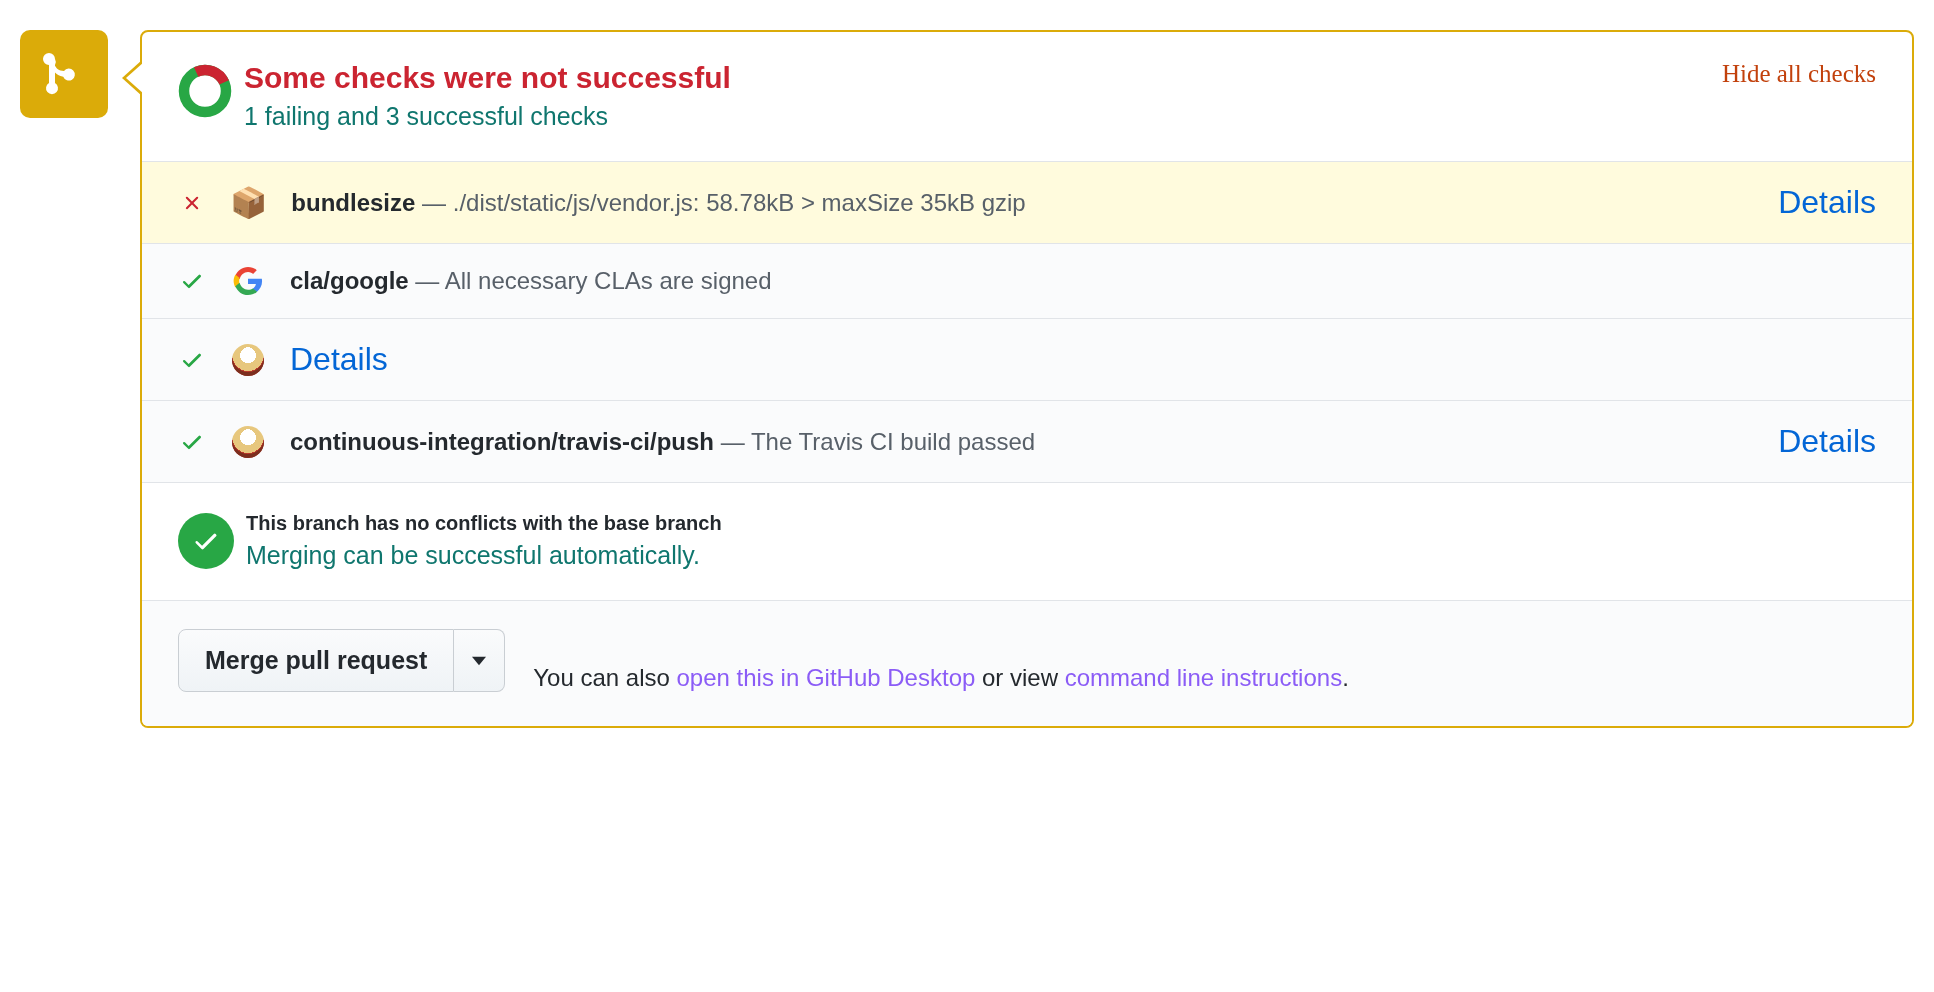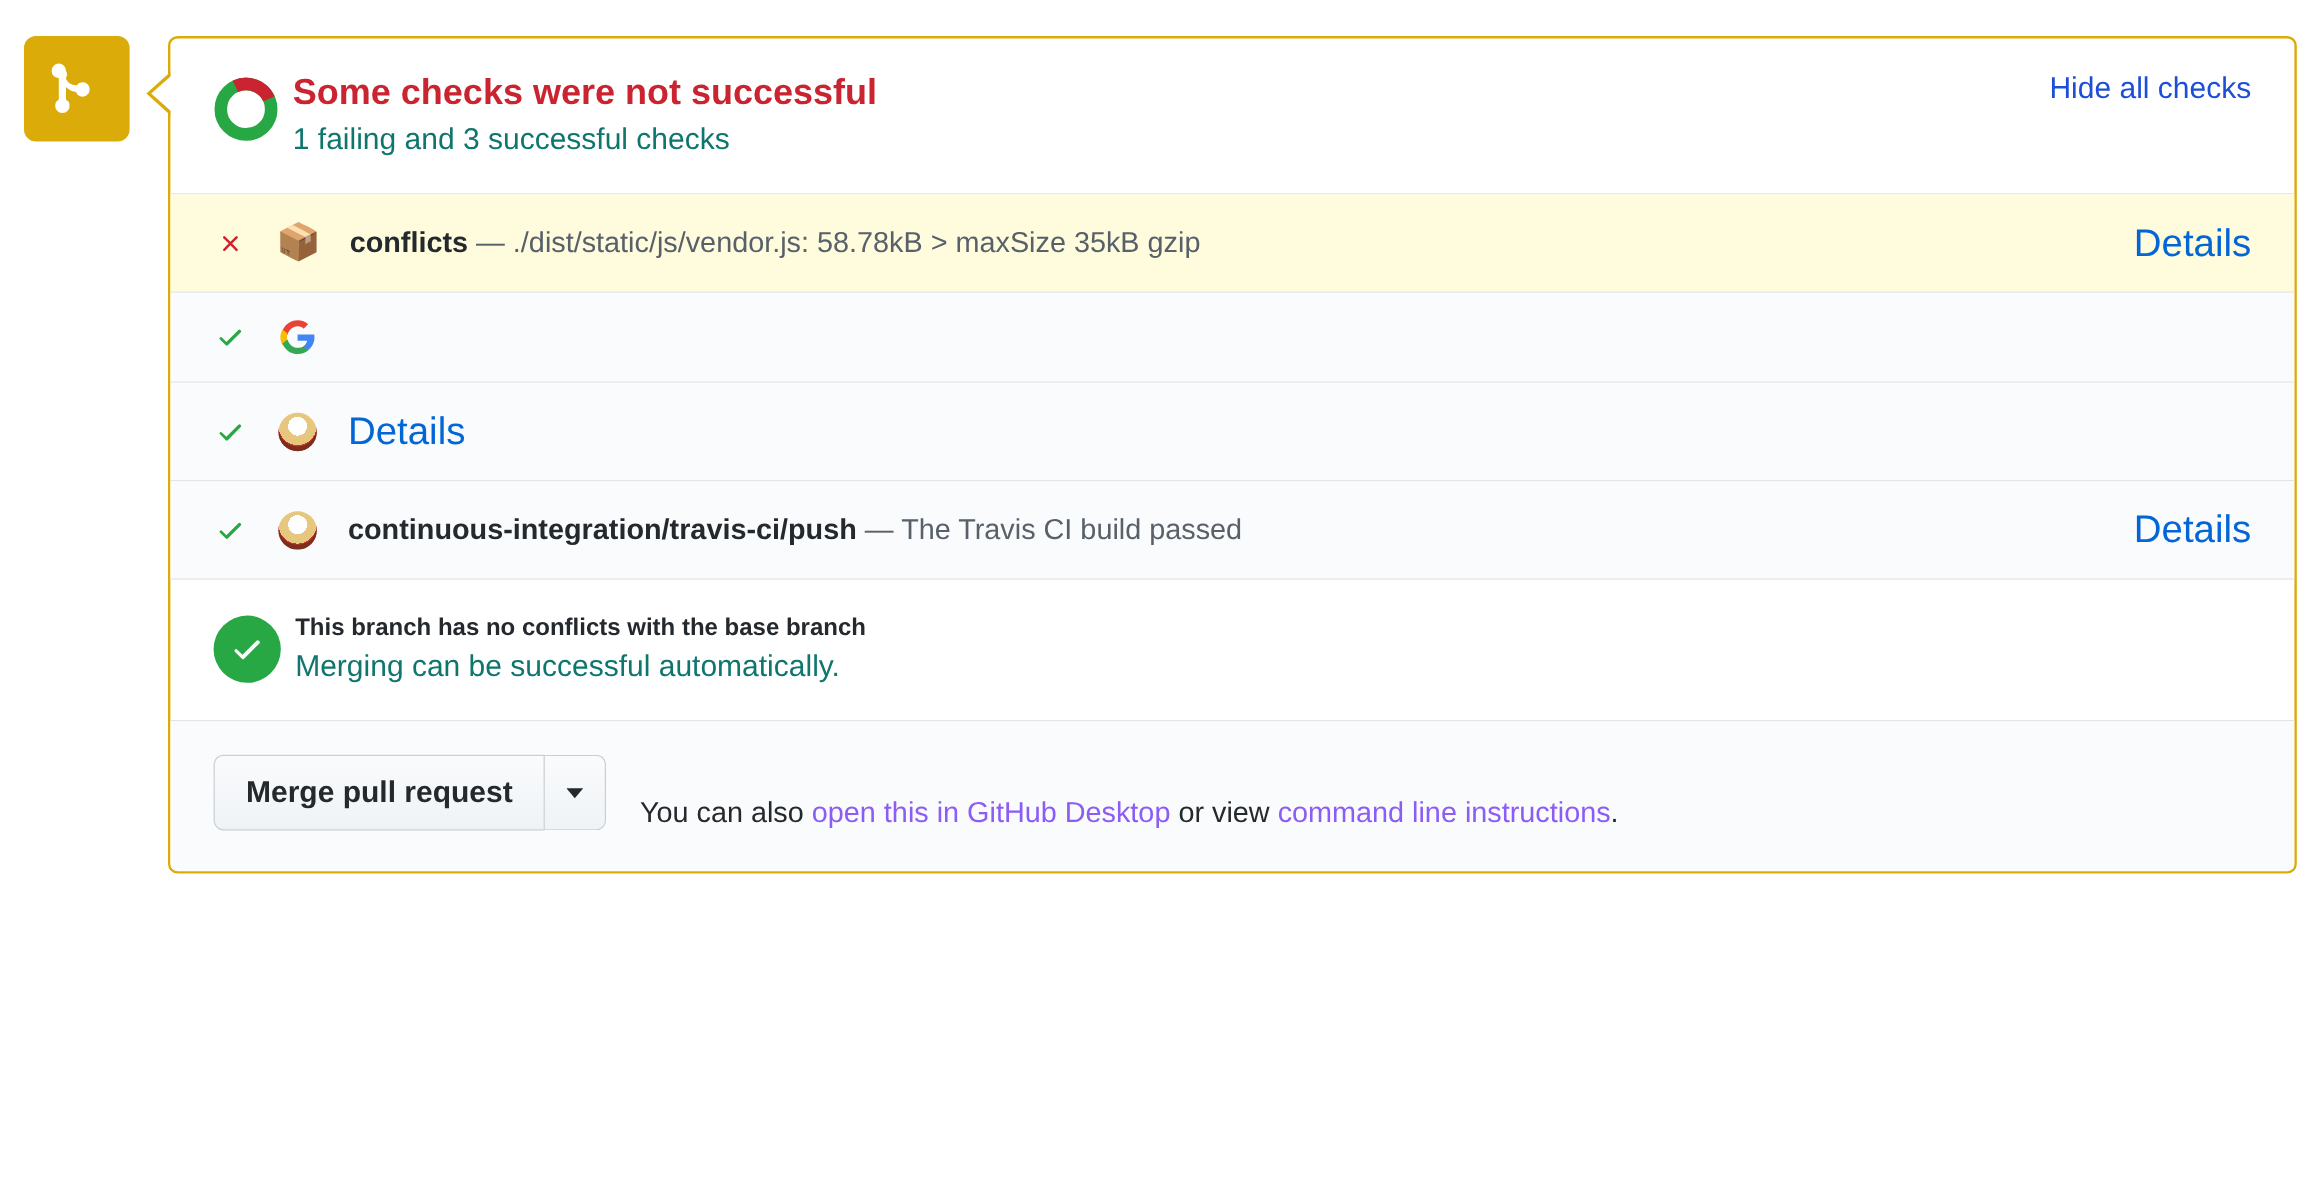--- a/index.html
+++ b/index.html
@@ -71,25 +71,26 @@
     color: #cb2431;
     line-height: 1.2;
     margin-bottom: 6px;
   }
   .h-sub {
     font-size: 25px;
     color: #0f766e;
     font-weight: 400;
   }
   .hide-link {
-    color: #1d4ed8;
+    color: #c2410c;
     font-size: 25px;
     font-weight: 400;
     cursor: pointer;
     white-space: nowrap;
+    font-family: Liberation Serif, serif;
   }
 
   .check-row {
     padding: 22px 36px 22px 36px;
     display: flex;
     align-items: center;
     gap: 24px;
     border-bottom: 1px solid #e1e4e8;
     background: #fafbfc;
     font-size: 24px;
@@ -185,39 +186,40 @@
     <div id="checks-list">
         <div class="check-row failed">
           <div class="row-status">
             <svg width="22" height="22" viewBox="0 0 16 16">
               <path fill="#cb2431" d="M3.72 3.72a.75.75 0 0 1 1.06 0L8 6.94l3.22-3.22a.75.75 0 1 1 1.06 1.06L9.06 8l3.22 3.22a.75.75 0 1 1-1.06 1.06L8 9.06l-3.22 3.22a.75.75 0 0 1-1.06-1.06L6.94 8 3.72 4.78a.75.75 0 0 1 0-1.06z"></path>
             </svg>
           </div>
           <div class="row-logo">
             <span style="font-size:30px">📦</span>
           </div>
-          <div class="row-text"><span class="name">conflicts</span><span class="dash"> — </span><span>./dist/static/js/vendor.js: 58.78kB &gt; maxSize 35kB gzip</span></div>
+          <div class="row-text"><span class="name">bundlesize</span><span class="dash"> — </span><span>./dist/static/js/vendor.js: 58.78kB &gt; maxSize 35kB gzip</span></div>
           <div class="details">Details</div>
         </div>
         <div class="check-row">
           <div class="row-status">
             <svg width="24" height="24" viewBox="0 0 16 16">
               <path fill="#28a745" d="M13.78 4.22a.75.75 0 0 1 0 1.06l-7.25 7.25a.75.75 0 0 1-1.06 0L2.22 9.28a.75.75 0 1 1 1.06-1.06l2.47 2.47 6.72-6.72a.75.75 0 0 1 1.06 0z"></path>
             </svg>
           </div>
           <div class="row-logo">
             <div class="g-logo">
               <svg viewBox="0 0 48 48" width="30" height="30">
                 <path fill="#EA4335" d="M24 9.5c3.9 0 6.6 1.7 8.1 3.1l5.9-5.9C34.6 3.4 29.9 1.5 24 1.5 14.8 1.5 7 7.4 3.7 15.7l6.9 5.4C12.3 14.3 17.6 9.5 24 9.5z"></path>
                 <path fill="#4285F4" d="M46.5 24.5c0-1.6-.1-2.8-.4-4.1H24v8.3h12.7c-.5 2.8-2.2 5.6-5.3 7.6l6.7 5.2C43 37.5 46.5 31.6 46.5 24.5z"></path>
                 <path fill="#FBBC05" d="M10.6 28.9c-.5-1.5-.8-3.1-.8-4.9s.3-3.4.8-4.9l-6.9-5.4C2 17.4 1 20.6 1 24s1 6.6 2.7 10.3l6.9-5.4z"></path>
                 <path fill="#34A853" d="M24 46.5c6 0 11-2 14.6-5.4l-6.7-5.2c-1.9 1.3-4.5 2.2-7.9 2.2-6.4 0-11.7-4.8-13.4-11.2l-6.9 5.4C7 40.6 14.8 46.5 24 46.5z"></path>
               </svg>
             </div>
           </div>
+          <div class="row-text"><span class="name">cla/google</span><span class="dash"> — </span><span>All necessary CLAs are signed</span></div>
         </div>
         <div class="check-row">
           <div class="row-status">
             <svg width="24" height="24" viewBox="0 0 16 16">
               <path fill="#28a745" d="M13.78 4.22a.75.75 0 0 1 0 1.06l-7.25 7.25a.75.75 0 0 1-1.06 0L2.22 9.28a.75.75 0 1 1 1.06-1.06l2.47 2.47 6.72-6.72a.75.75 0 0 1 1.06 0z"></path>
             </svg>
           </div>
           <div class="row-logo">
             <div class="t-logo"></div>
           </div>

